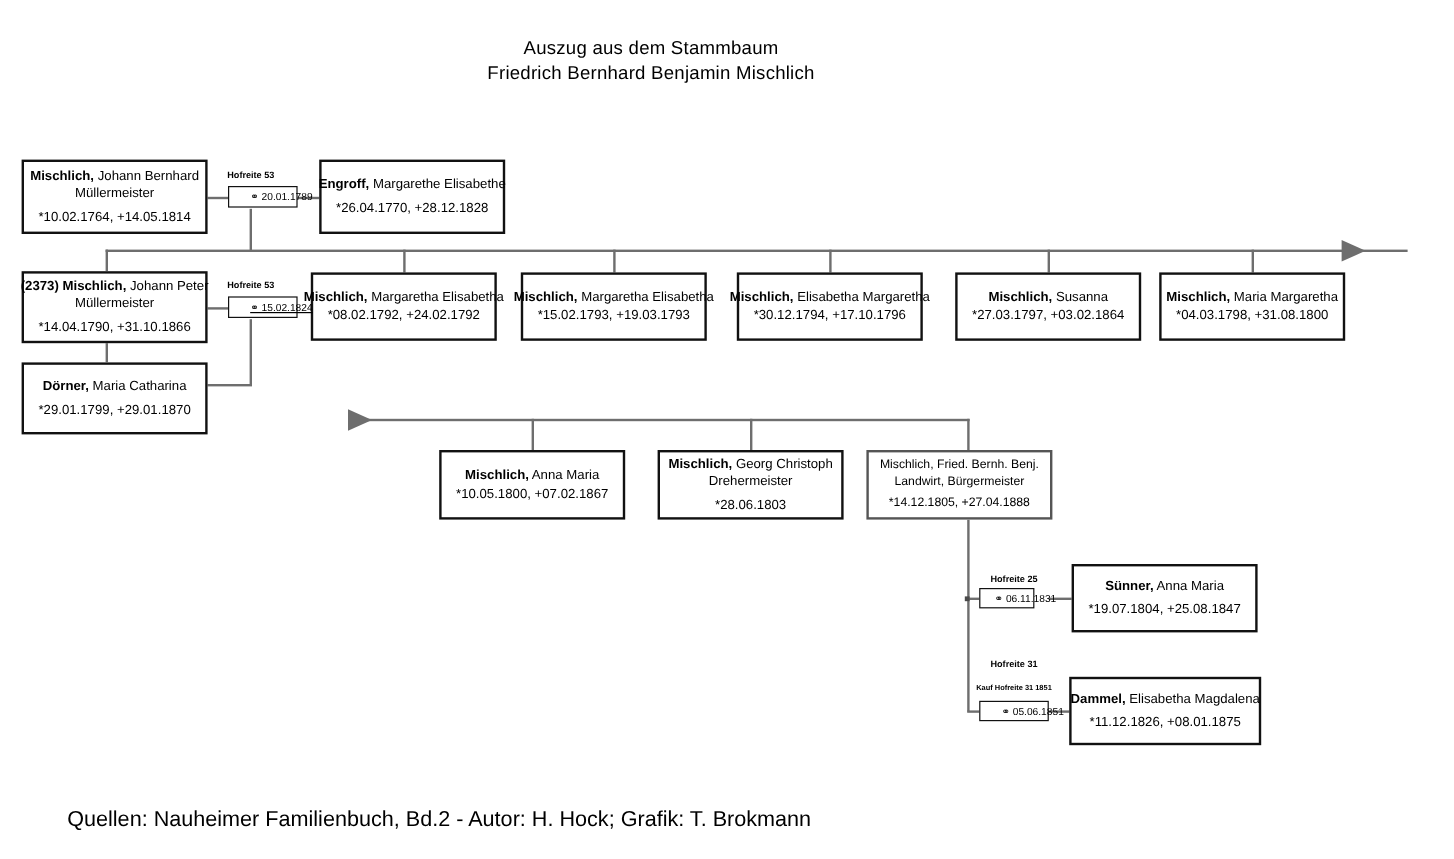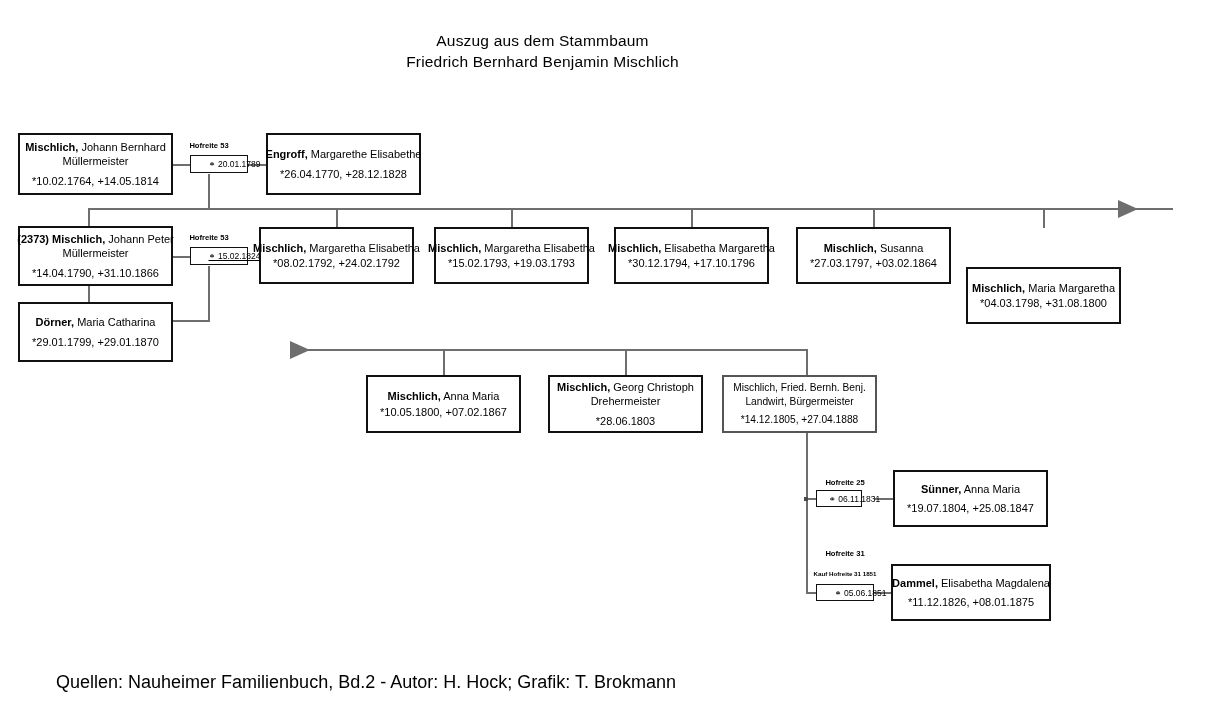--- a/index.html
+++ b/index.html
@@ -143,21 +143,21 @@
     <div class="dt">*15.02.1793, +19.03.1793</div>
   </div>
   <div class="pbox tight" style="left:614px;top:227px;width:155px;height:57px;">
     <div class="nm"><b>Mischlich,</b><span> Elisabetha Margaretha</span></div>
     <div class="dt">*30.12.1794, +17.10.1796</div>
   </div>
   <div class="pbox tight" style="left:796px;top:227px;width:155px;height:57px;">
     <div class="nm"><b>Mischlich,</b><span> Susanna</span></div>
     <div class="dt">*27.03.1797, +03.02.1864</div>
   </div>
-  <div class="pbox tight" style="left:966px;top:227px;width:155px;height:57px;margin-top:40px;">
+  <div class="pbox tight" style="left:966px;top:227px;width:155px;height:57px;">
     <div class="nm"><b>Mischlich,</b><span> Maria Margaretha</span></div>
     <div class="dt">*04.03.1798, +31.08.1800</div>
   </div>
 
   <div class="pbox tight" style="left:366px;top:375px;width:155px;height:58px;">
     <div class="nm"><b>Mischlich,</b><span> Anna Maria</span></div>
     <div class="dt">*10.05.1800, +07.02.1867</div>
   </div>
 
   <div class="pbox" style="left:548px;top:375px;width:155px;height:58px;">

